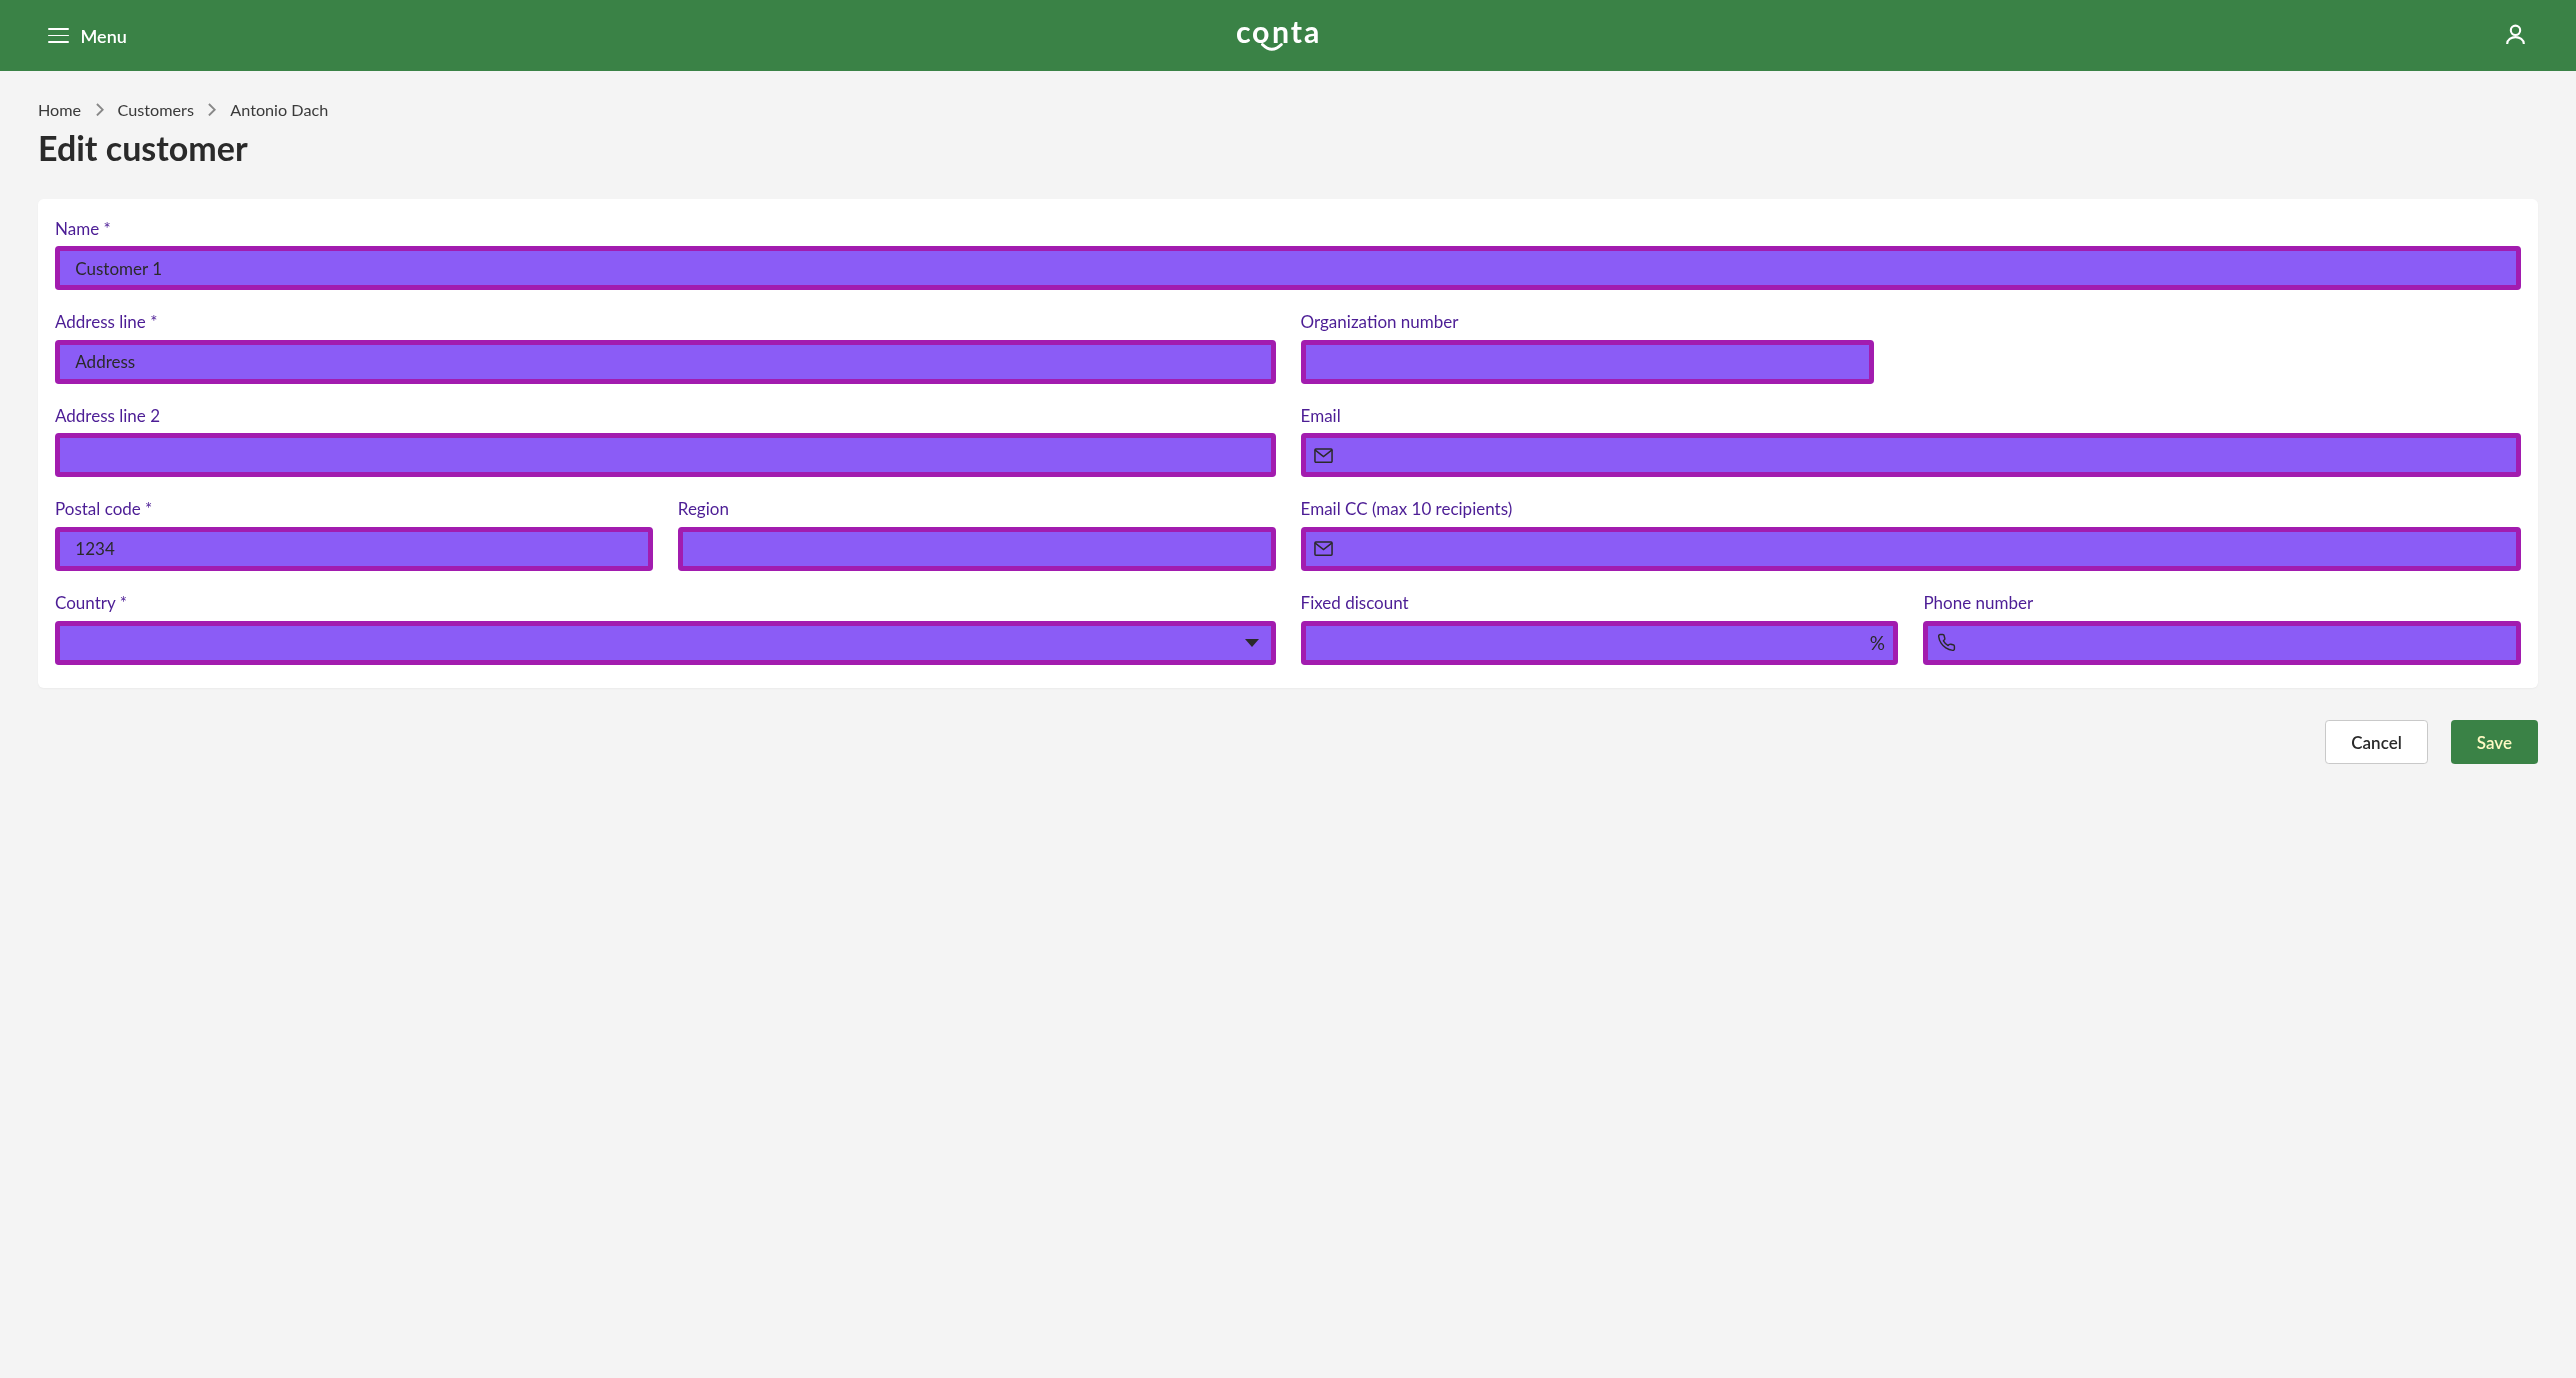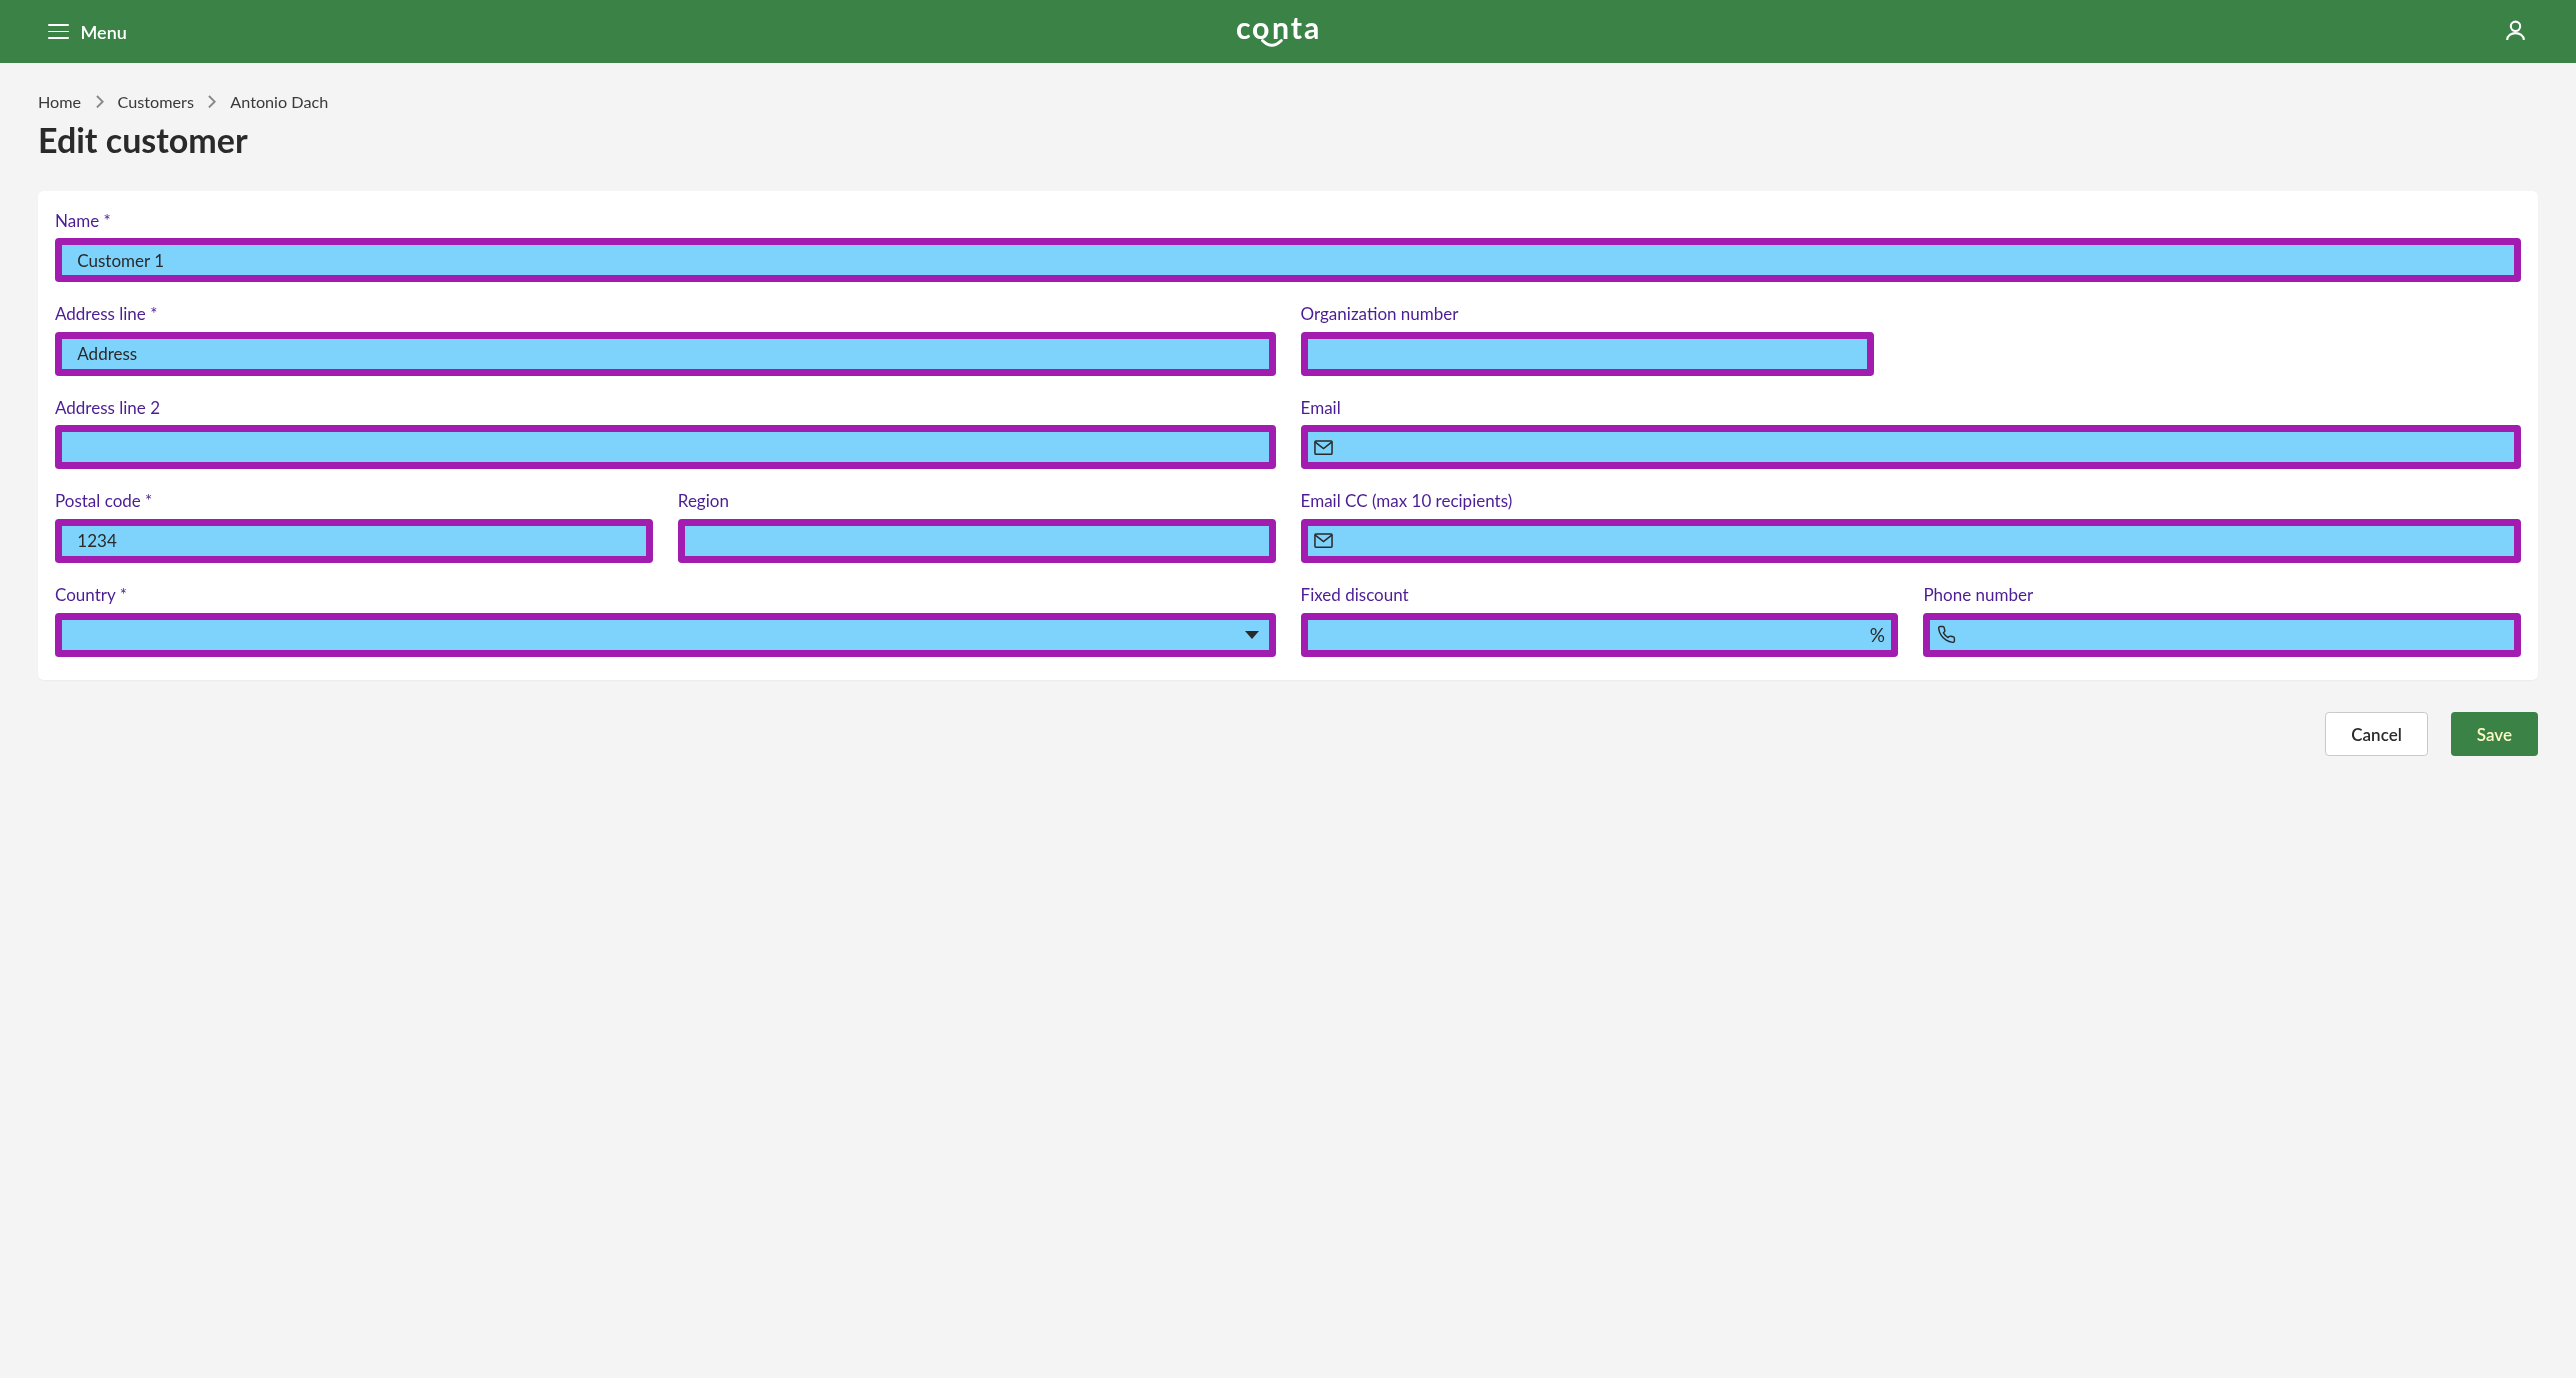--- a/index.html
+++ b/index.html
@@ -7,21 +7,21 @@
       margin: 0;
       padding: 0;
     }
     body {
       font-family: -apple-system, BlinkMacSystemFont, "Segoe UI", "Lato", "Helvetica Neue", Arial, sans-serif;
       background: #f4f4f4;
       color: #2a2a2a;
     }
     .topbar {
       background: #3a8246;
-      height: 63px;
+      height: 71px;
       display: flex;
       align-items: center;
       justify-content: space-between;
       padding: 0 48px;
       position: relative;
     }
     .menu-toggle {
       display: flex;
       align-items: center;
       gap: 11.5px;
@@ -115,26 +115,26 @@
       font-weight: 400;
     }
     .input-wrap {
       position: relative;
       display: flex;
       align-items: center;
     }
     .input-wrap input, .input-wrap select {
       width: 100%;
       height: 44px;
-      border: 7px solid #a21caf;
+      border: 5px solid #a21caf;
       border-radius: 3.8px;
       padding: 0 15.3px;
       font-size: 17px;
       color: #2a2a2a;
-      background: #7dd3fc;
+      background: #8b5cf6;
       outline: none;
       font-family: inherit;
     }
     .input-wrap.has-icon input {
       padding-left: 46px;
     }
     .input-wrap.has-suffix input {
       padding-right: 46px;
     }
     .input-icon {

